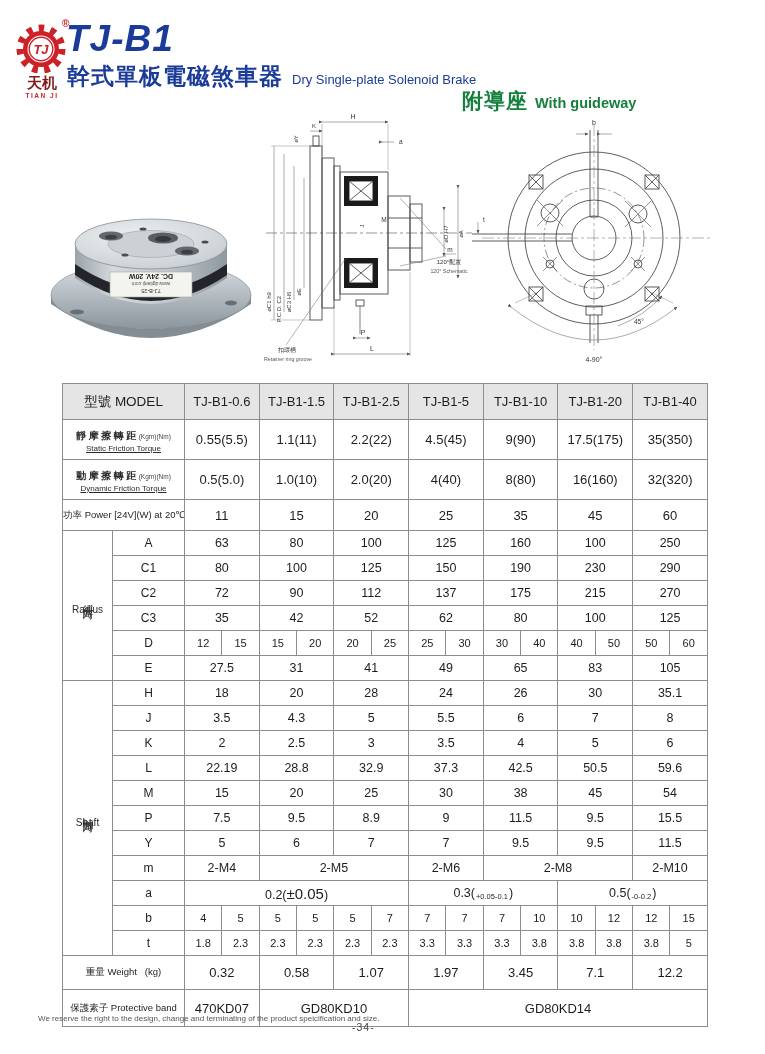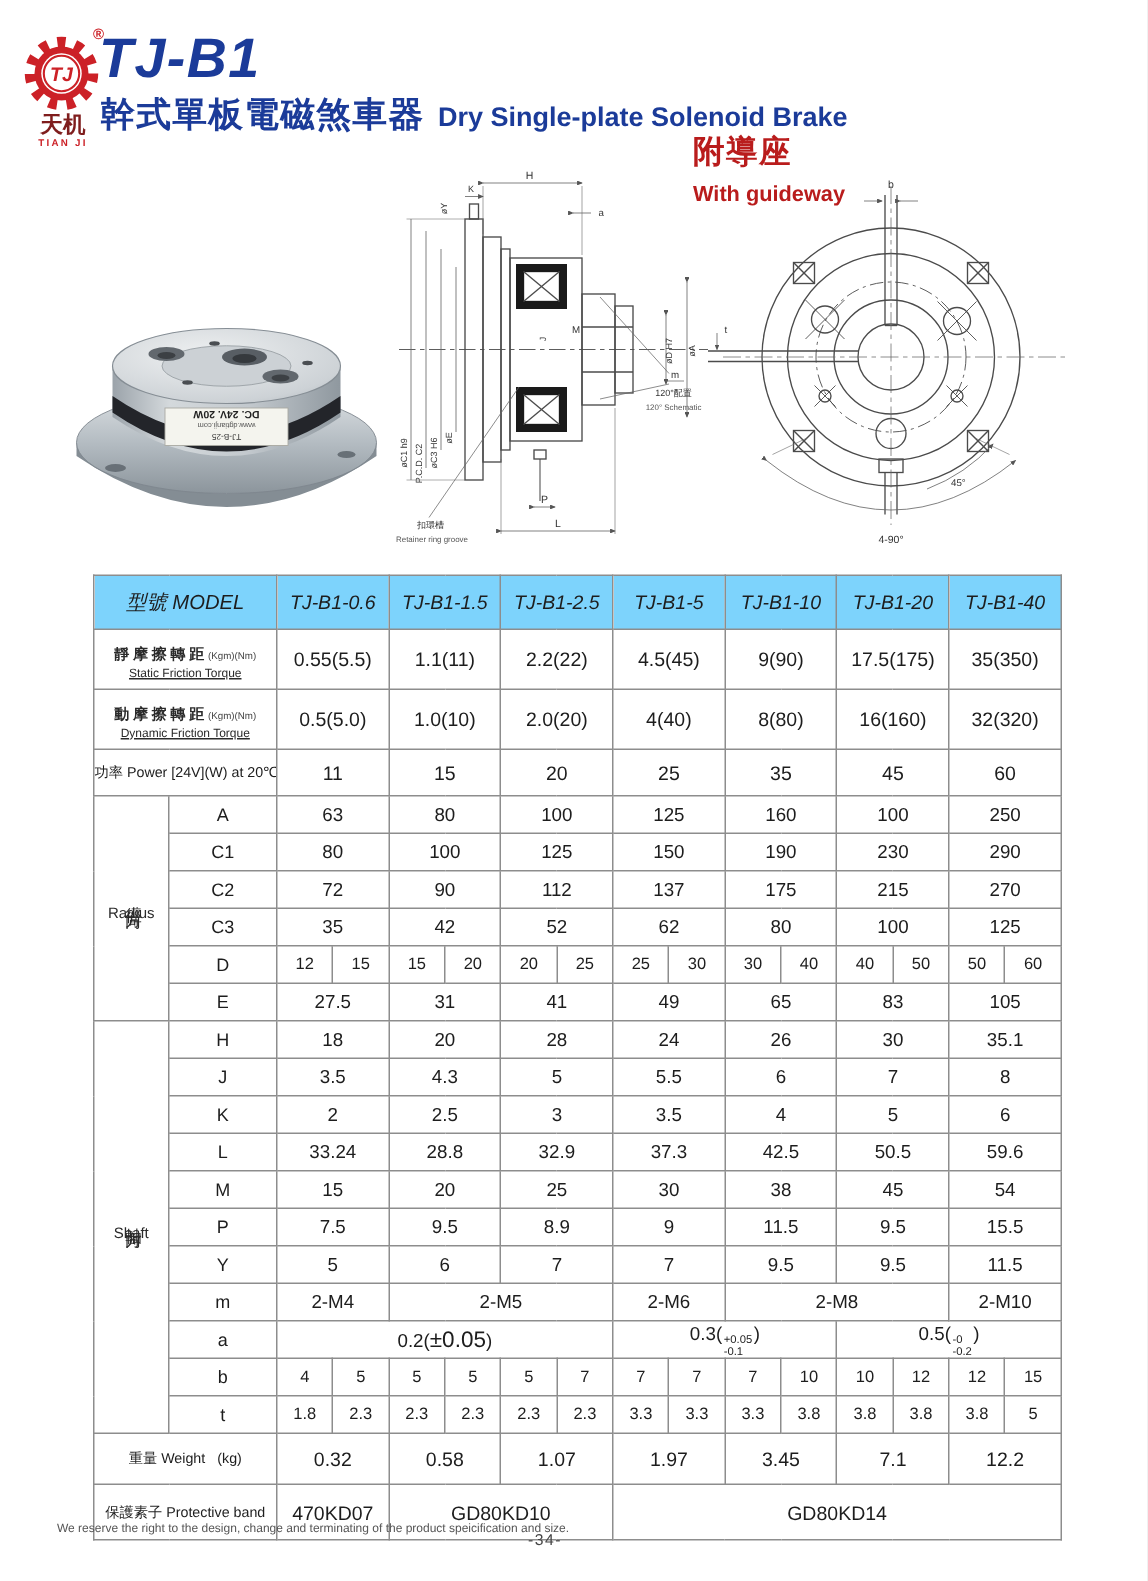--- a/index.html
+++ b/index.html
@@ -9,56 +9,56 @@
   .logo-wrap{position:absolute;left:14px;top:22px;width:58px;height:80px;}
   .logo-reg{position:absolute;left:48px;top:-4px;color:#cc2127;font-size:10px;font-weight:bold;}
   .logo-cn{position:absolute;left:0;top:52px;width:56px;text-align:center;color:#7f1d1d;
            font-family:"Liberation Serif",serif;font-weight:bold;font-size:15px;}
   .logo-en{position:absolute;left:0;top:70px;width:56px;text-align:center;color:#cc2127;
            font-size:6.5px;letter-spacing:1.5px;font-weight:bold;}
   .title{position:absolute;left:66px;top:18px;color:#1b3b99;font-size:37px;font-weight:800;
          font-style:italic;letter-spacing:1px;}
   .subtitle{position:absolute;left:67px;top:61px;display:flex;align-items:baseline;gap:9px;color:#1b3b99;}
   .subtitle .cn{font-size:23px;font-weight:bold;letter-spacing:1px;}
-  .subtitle .en{font-size:18px;font-weight:bold;}
-  .variant{position:absolute;left:462px;top:87px;display:flex;align-items:baseline;gap:7px;color:#b91c1c;flex-direction:column;}
+  .subtitle .en{font-size:13px;font-weight:normal;}
+  .variant{position:absolute;left:462px;top:87px;display:flex;align-items:baseline;gap:7px;color:#15803d;}
   .variant .cn{font-size:21px;font-weight:bold;letter-spacing:1px;}
   .variant .en{font-size:14.5px;font-weight:bold;}
   
   .photo{position:absolute;left:45px;top:182px;}
   .sec-draw{position:absolute;left:260px;top:106px;}
   .front-draw{position:absolute;left:468px;top:110px;}
   svg text{font-family:"Liberation Sans",sans-serif;}
   
   #spec-table{position:absolute;left:62px;top:383px;width:646px;border-collapse:collapse;
               table-layout:fixed;}
   #spec-table td{border:1px solid #8d8d8d;text-align:center;vertical-align:middle;
                  color:#1d1d1d;padding:0;overflow:hidden;}
-  .h-hdr td{height:35px;background:#7dd3fc;font-size:13px;color:#222;font-style:italic;}
+  .h-hdr td{height:35px;background:#e5e5e5;font-size:13px;color:#222;}
   .h-hdr td.lbl{font-size:13.5px;}
   .h-spec td{height:39px;font-size:13px;}
   .h-pow td{height:30px;font-size:13px;}
   .h-dim td{height:24px;font-size:12.5px;}
   .h-wt td{height:33px;font-size:13px;}
   .h-band td{height:36px;font-size:13px;}
   td.half{font-size:11px;}
   td.dimlbl{font-size:12px;}
   td.speclbl{text-align:left;padding:2px 1px 2px 4px;}
   .slrow1{white-space:nowrap;}
   .slcn{font-size:10px;font-weight:bold;letter-spacing:2.5px;color:#2a2a2a;}
   .slunit{font-size:6.5px;color:#444;}
   .slrow2{font-size:8px;color:#2a2a2a;margin-top:1px;white-space:nowrap;text-decoration:underline;}
   td.powlbl,td.bandlbl{text-align:left;padding-left:4px;font-size:9.5px;white-space:nowrap;}
   td.wtlbl{text-align:left;padding-left:4px;font-size:9.5px;white-space:nowrap;}
   .wtunit{margin-left:8px;}
   td.grp{background:#fff;}
   .vcn{writing-mode:vertical-rl;text-orientation:upright;margin:0 auto;font-size:11px;
        letter-spacing:2px;line-height:13px;color:#2a2a2a;}
   .ven{font-size:10px;margin-top:2px;color:#2a2a2a;}
-  .tol{display:inline-flex;flex-direction:column;font-size:7.5px;line-height:7.5px;
+  .tol{display:inline-flex;flex-direction:row;font-size:7.5px;line-height:7.5px;
        vertical-align:-2px;text-align:left;margin:0 1px;}
   .sm{font-size:15px;}
   
   .foot-note{position:absolute;left:30px;top:1013px;color:#333;}
   .foot-note .cn{font-size:9.5px;font-weight:bold;letter-spacing:0.5px;}
   .foot-note .en{font-size:8px;color:#555;margin-top:1px;margin-left:8px;}
   .page-num{position:absolute;left:352px;top:1021px;font-size:10.5px;color:#444;letter-spacing:1px;}
 </style>
 </head>
 <body>
@@ -456,21 +456,21 @@
           <td colspan="2">2</td>
           <td colspan="2">2.5</td>
           <td colspan="2">3</td>
           <td colspan="2">3.5</td>
           <td colspan="2">4</td>
           <td colspan="2">5</td>
           <td colspan="2">6</td>
         </tr>
         <tr class="h-dim">
           <td class="dimlbl">L</td>
-          <td colspan="2">33.24</td>
+          <td colspan="2">22.19</td>
           <td colspan="2">28.8</td>
           <td colspan="2">32.9</td>
           <td colspan="2">37.3</td>
           <td colspan="2">42.5</td>
           <td colspan="2">50.5</td>
           <td colspan="2">59.6</td>
         </tr>
         <tr class="h-dim">
           <td class="dimlbl">M</td>
           <td colspan="2">15</td>

